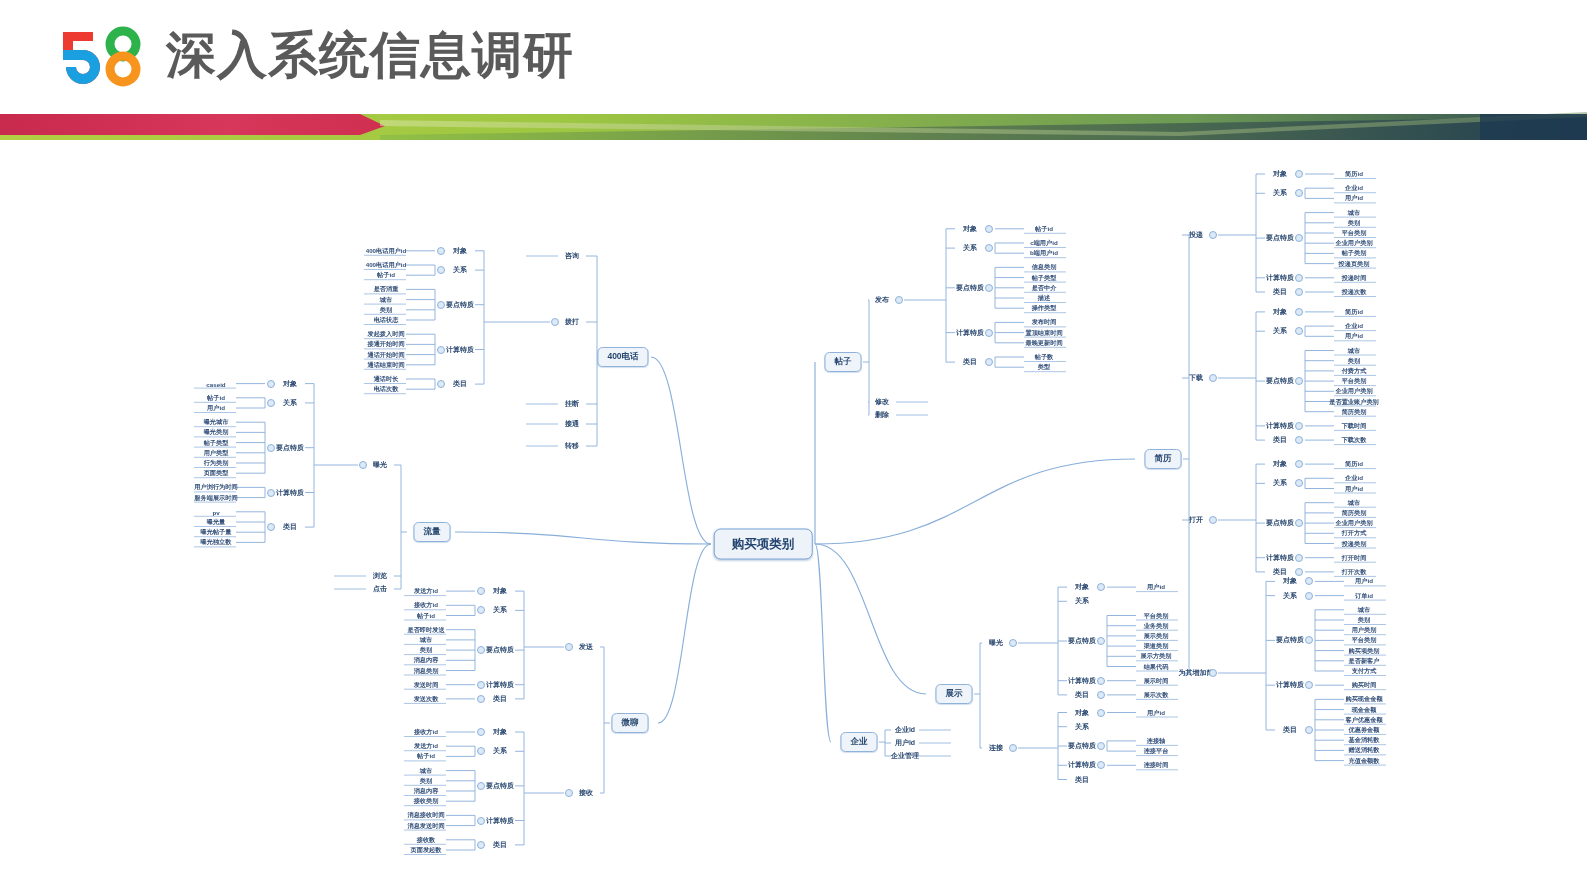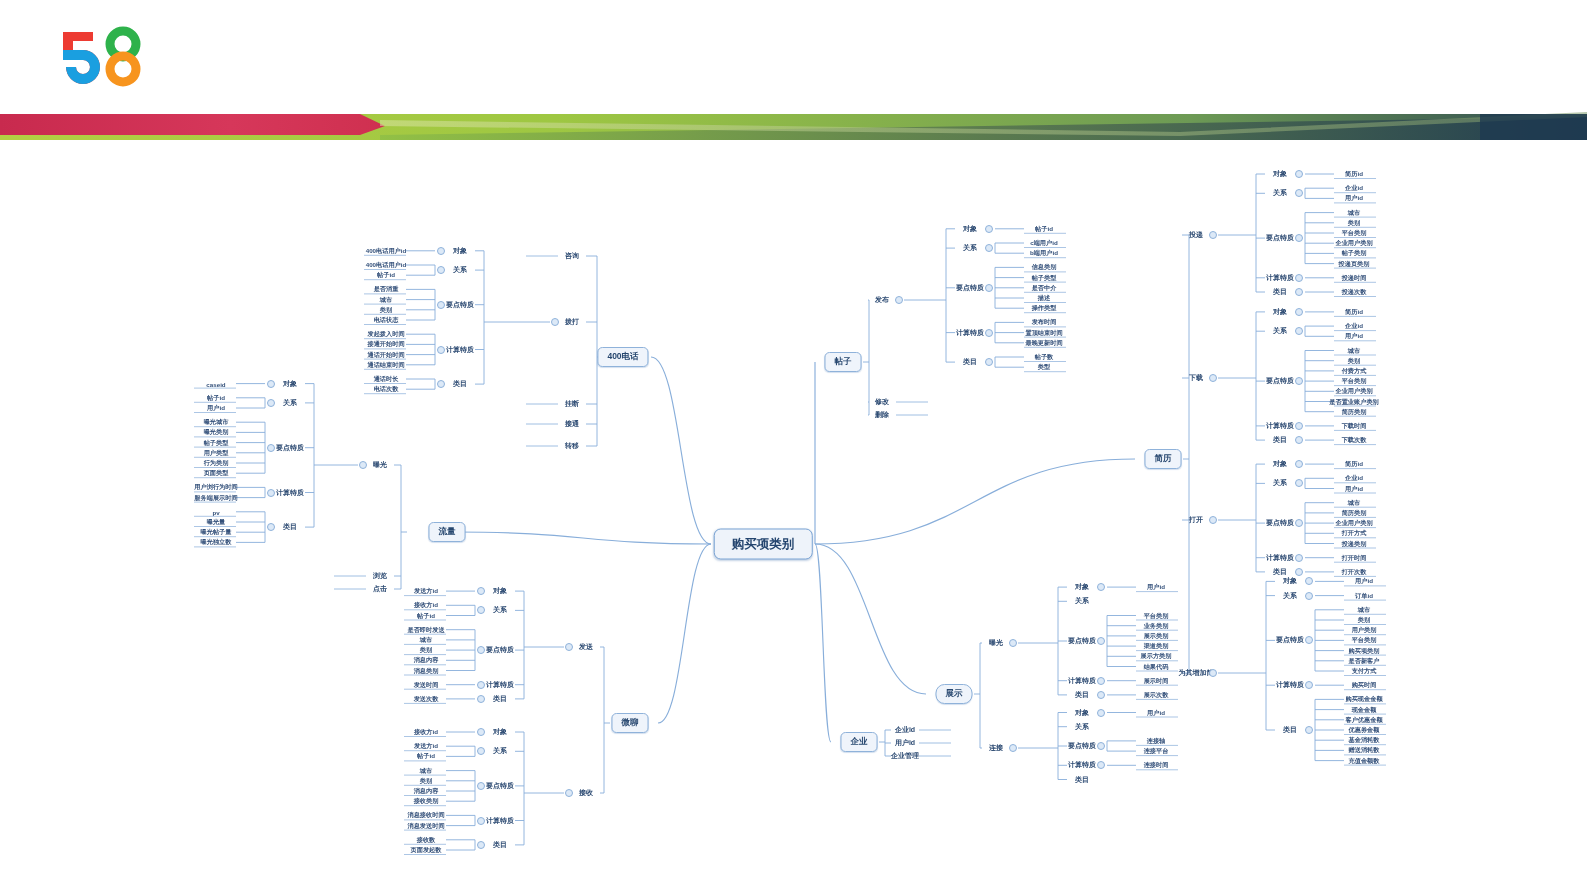--- a/index.html
+++ b/index.html
@@ -48,20 +48,21 @@
 
 <div id="header">
 
   <svg id="logo" viewBox="0 0 96 62">
     <path d="M8 6 h30 v9 H18 v9 h10 a17 17 0 1 1 -17 17 h10 a7 7 0 1 0 7 -7 H8 Z" fill="#ed3b32"></path>
     <path d="M8 24 h20 a17 17 0 1 1 -17 17 h10 a7 7 0 1 0 7 -7 H8 Z" fill="#1a9fe0"></path>
     <circle cx="68" cy="18" r="13" fill="none" stroke="#2eb24b" stroke-width="9"></circle>
     <circle cx="68" cy="43" r="13" fill="none" stroke="#f7941e" stroke-width="9"></circle>
   </svg>
 
+  <div id="title">深入系统信息调研</div>
 
   <svg id="ribbon" viewBox="0 0 1587 32" preserveAspectRatio="none">
     <defs>
       <linearGradient id="gA" x1="0" y1="0" x2="1" y2="0">
         <stop offset="0" stop-color="#c82a4e"></stop>
           <stop offset="0.6" stop-color="#d6375a"></stop>
         <stop offset="1" stop-color="#cf3050"></stop>
       </linearGradient>
       <linearGradient id="gB" x1="0" y1="0" x2="1" y2="0">
         <stop offset="0" stop-color="#b3cf43"></stop>
@@ -528,21 +529,21 @@
       <line x1="524" y1="680.5" x2="515" y2="680.5" stroke="#88aeda" stroke-width="0.9"></line>
       <line x1="524" y1="704.9" x2="515" y2="704.9" stroke="#88aeda" stroke-width="0.9"></line>
       <line x1="540" y1="653" x2="524" y2="653" stroke="#88aeda" stroke-width="0.9"></line>
       <line x1="564" y1="653" x2="540" y2="653" stroke="#88aeda" stroke-width="0.9"></line>
       <line x1="604" y1="507" x2="604" y2="653" stroke="#88aeda" stroke-width="0.9"></line>
       <line x1="604" y1="507" x2="600" y2="507" stroke="#88aeda" stroke-width="0.9"></line>
       <line x1="604" y1="653" x2="600" y2="653" stroke="#88aeda" stroke-width="0.9"></line>
       <line x1="610" y1="583" x2="604" y2="583" stroke="#88aeda" stroke-width="0.9"></line>
     </svg>
 <div class="node root" style="left: 763px; top: 404px;">购买项类别</div>
-    <div class="node lvl1" style="left: 447px; top: 392px;">流量</div>
+    <div class="node lvl1" style="left: 432px; top: 392px;">流量</div>
     <div class="node lvl2" style="left: 380px; top: 325px;">曝光</div>
     <div class="bullet" style="left: 363px; top: 325px;"></div>
     <div class="node lvl2" style="left: 290px; top: 243.6px;">对象</div>
     <div class="bullet" style="left: 271px; top: 243.6px;"></div>
     <div class="node lvl3" style="left: 216px; top: 243.6px;">caseid</div>
     <div class="node lvl2" style="left: 290px; top: 262.9px;">关系</div>
     <div class="bullet" style="left: 271px; top: 262.9px;"></div>
     <div class="node lvl3" style="left: 216px; top: 257.8px;">帖子id</div>
     <div class="node lvl3" style="left: 216px; top: 268px;">用户id</div>
     <div class="node lvl2" style="left: 290px; top: 307.7px;">要点特质</div>
@@ -715,21 +716,21 @@
     <div class="node lvl3" style="left: 1364px; top: 545.2px;">购买时间</div>
     <div class="node lvl2" style="left: 1290px; top: 590px;">类目</div>
     <div class="bullet" style="left: 1309px; top: 590px;"></div>
     <div class="node lvl3" style="left: 1364px; top: 559.4px;">购买现金金额</div>
     <div class="node lvl3" style="left: 1364px; top: 569.6px;">现金金额</div>
     <div class="node lvl3" style="left: 1364px; top: 579.8px;">客户优惠金额</div>
     <div class="node lvl3" style="left: 1364px; top: 590px;">优惠券金额</div>
     <div class="node lvl3" style="left: 1364px; top: 600.2px;">基金消耗数</div>
     <div class="node lvl3" style="left: 1364px; top: 610.4px;">赠送消耗数</div>
     <div class="node lvl3" style="left: 1364px; top: 620.6px;">充值金额数</div>
-    <div class="node lvl1" style="left: 954px; top: 554px; border-radius: 9px;">展示</div>
+    <div class="node lvl1" style="left: 954px; top: 554px;">展示</div>
     <div class="node lvl2" style="left: 996px; top: 503px;">曝光</div>
     <div class="bullet" style="left: 1013px; top: 503px;"></div>
     <div class="node lvl2" style="left: 1082px; top: 447.1px;">对象</div>
     <div class="bullet" style="left: 1101px; top: 447.1px;"></div>
     <div class="node lvl3" style="left: 1156px; top: 447.1px;">用户id</div>
     <div class="node lvl2" style="left: 1082px; top: 461.3px;">关系</div>
     <div class="node lvl2" style="left: 1082px; top: 501px;">要点特质</div>
     <div class="bullet" style="left: 1101px; top: 501px;"></div>
     <div class="node lvl3" style="left: 1156px; top: 475.5px;">平台类别</div>
     <div class="node lvl3" style="left: 1156px; top: 485.7px;">业务类别</div>

